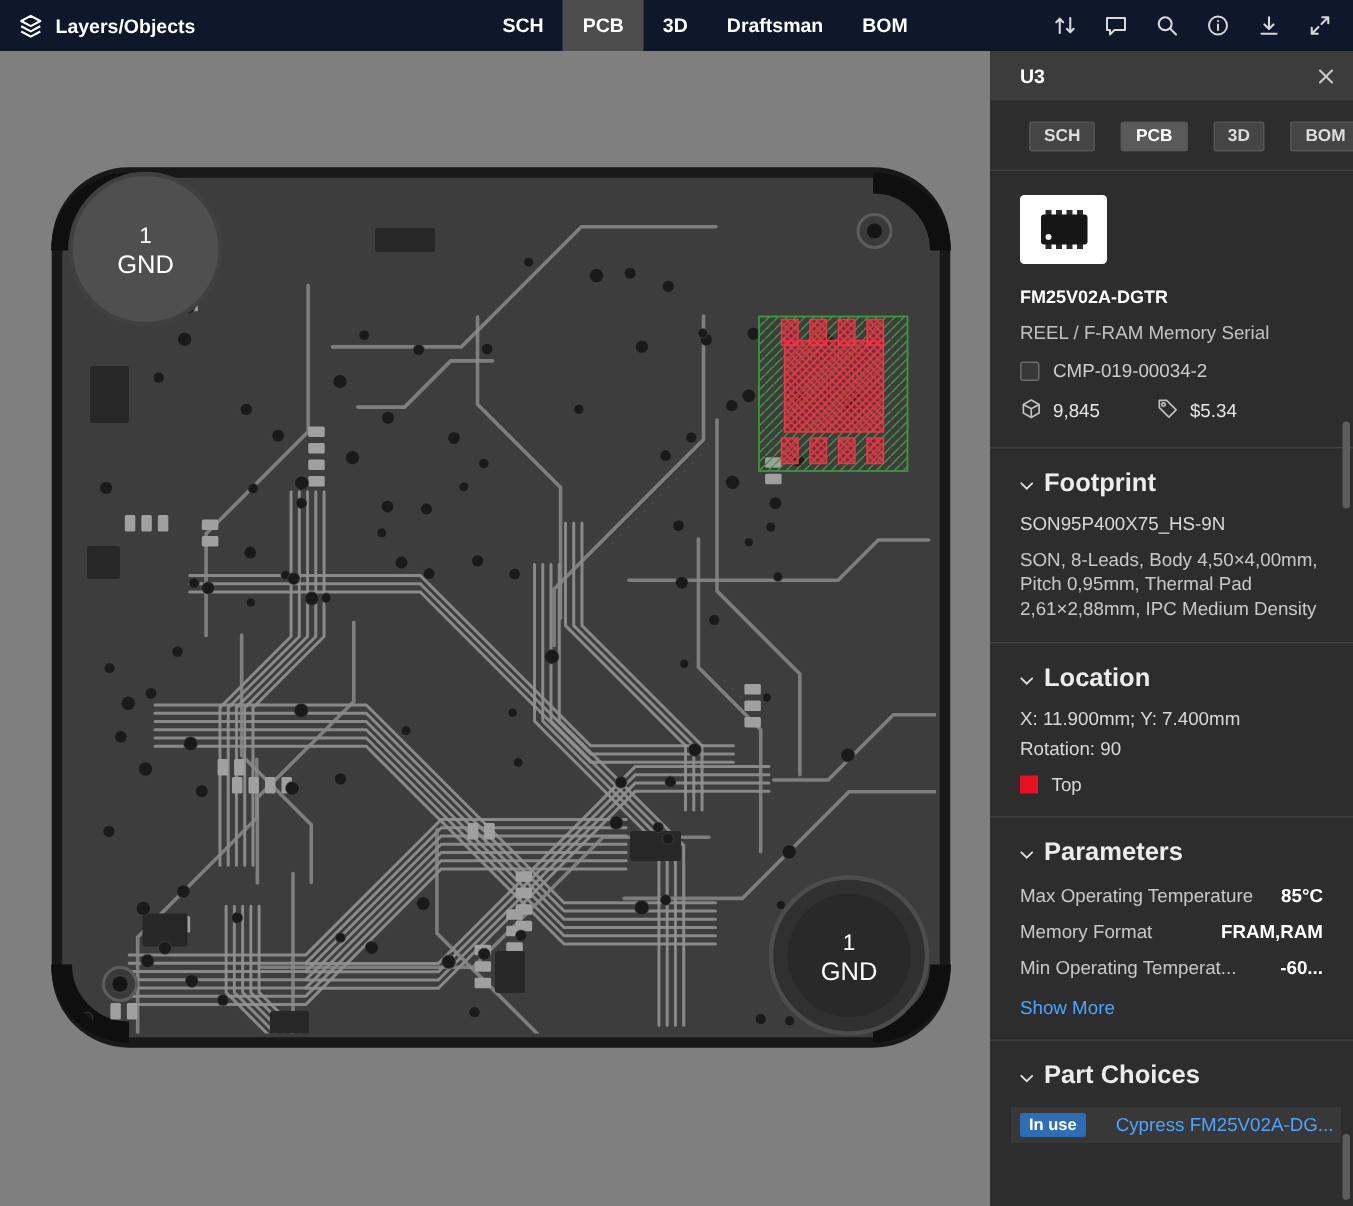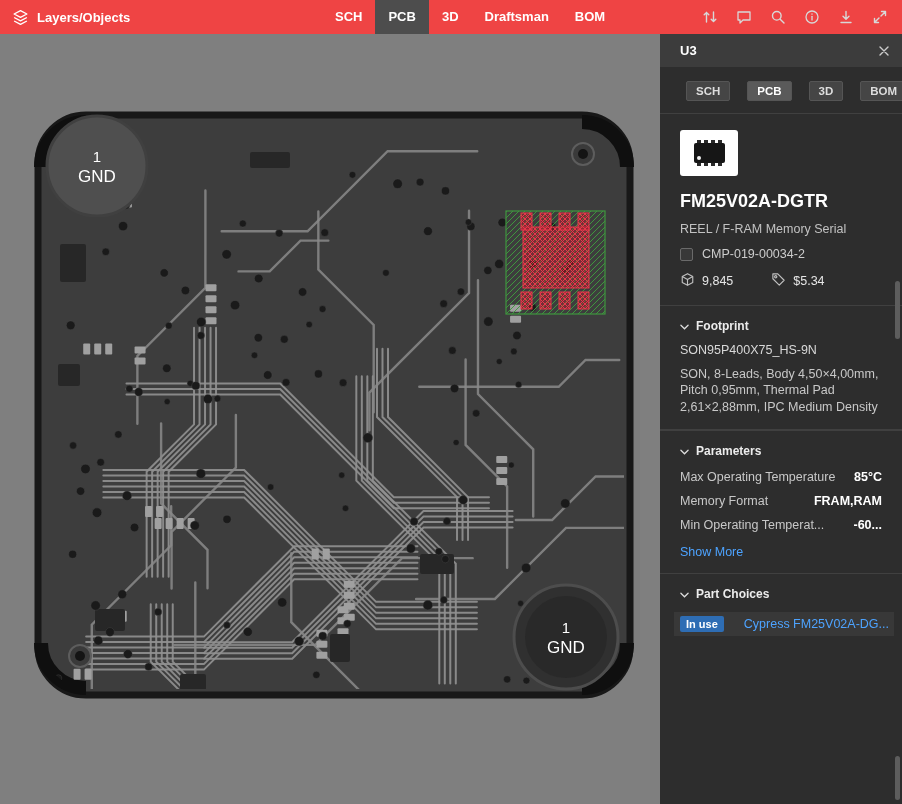--- a/index.html
+++ b/index.html
@@ -1,21 +1,21 @@
 <!DOCTYPE html>
 <html><head>
 <meta charset="utf-8">
 <style>
   * { box-sizing: border-box; }
   html,body { margin:0; padding:0; background:#000; }
   body { width:902px; height:804px; overflow:hidden; font-family:"Liberation Sans", sans-serif; }
   .app { width:902px; height:804px; display:flex; flex-direction:column; }
 
   
-  .topbar { height:34px; background:#ef4444; display:flex; align-items:center; position:relative; color:#fff; flex:0 0 34px; }
+  .topbar { height:34px; background:#0f172a; display:flex; align-items:center; position:relative; color:#fff; flex:0 0 34px; }
   .tb-left { display:flex; align-items:center; gap:8px; padding-left:12px; font-size:13px; font-weight:bold; cursor:pointer; }
   .tb-left svg { display:block; }
   .tb-tabs { position:absolute; left:322px; top:0; height:34px; display:flex; }
   .tb-tab { height:34px; line-height:34px; padding:0 13px; font-size:13px; font-weight:bold; color:#fff; cursor:pointer; }
   .tb-tab.active { background:#4d4d4d; }
   .tb-icons { margin-left:auto; display:flex; align-items:center; gap:17px; padding-right:14px; }
   .tb-icon { width:17px; height:17px; display:flex; align-items:center; justify-content:center; cursor:pointer; }
 
   
   .main { flex:1; display:flex; height:770px; }
@@ -27,30 +27,30 @@
   .panel { width:242px; height:770px; background:#2d2d2d; color:#d6d6d6; font-size:12.5px; display:flex; flex-direction:column; position:relative; overflow:hidden; }
   .p-head { height:33px; background:#3c3c3c; display:flex; align-items:center; padding:0 12px 0 20px; color:#fff; font-size:13px; font-weight:bold; flex:0 0 33px; }
   .p-close { margin-left:auto; cursor:pointer; display:flex; }
   .p-tabs { display:flex; gap:17px; padding:14px 0 12px 26px; border-bottom:1px solid #404040; }
   .p-tab { background:#454545; border:1px solid #555; color:#ddd; font-size:11.5px; font-weight:bold; padding:3px 9px; border-radius:2px; cursor:pointer; font-family:"Liberation Sans", sans-serif; }
   .p-tab.active { background:#5a5a5a; color:#fff; }
   .p-body { flex:1; overflow:hidden; }
 
   .part-head { padding:16px 20px 0; }
   .part-img { width:58px; height:46px; background:#fff; border-radius:3px; display:flex; align-items:center; justify-content:center; }
-  .part-name { margin-top:15px; font-size:18px; font-weight:bold; color:#fff; }
+  .part-name { margin-top:15px; font-size:12px; font-weight:bold; color:#fff; }
   .part-desc { margin-top:10px; color:#c2c2c2; }
   .cmp-row { margin-top:11px; display:flex; align-items:center; gap:9px; color:#ccc; }
   .checkbox { width:13px; height:13px; border:1px solid #6a6a6a; background:#383838; border-radius:2px; cursor:pointer; }
   .stock-row { margin-top:11px; display:flex; align-items:center; gap:7px; color:#e6e6e6; padding-bottom:15px; }
   .stock-row .gap { width:24px; }
 
   .divider { height:1px; background:#404040; }
 
-  .sec-head { display:flex; align-items:center; gap:7px; padding:13px 20px 7px; color:#ececec; font-weight:bold; font-size:12px; cursor:pointer; }
+  .sec-head { display:flex; align-items:center; gap:7px; padding:13px 20px 7px; color:#ececec; font-weight:bold; font-size:17px; cursor:pointer; }
   .sec-line { padding:3px 20px; color:#d8d8d8; }
   .sec-para { padding:6px 20px 14px; color:#c8c8c8; line-height:1.3; }
   .loc-layer { display:flex; align-items:center; gap:9px; padding:7px 20px 14px; color:#d8d8d8; }
   .layer-swatch { width:12px; height:12px; background:#e81123; }
 
   .prow { display:flex; justify-content:space-between; align-items:baseline; padding:5px 20px; }
   .prow .lab { color:#c8c8c8; }
   .prow .val { color:#fff; font-weight:bold; white-space:nowrap; margin-left:8px; }
   .show-more { padding:8px 20px 14px; color:#4da3ff; cursor:pointer; }
 
@@ -470,20 +470,36 @@
                 </svg>
             </span>
             <span>Footprint</span>
           </div>
           <div class="sec-line">SON95P400X75_HS-9N</div>
           <div class="sec-para">SON, 8-Leads, Body 4,50×4,00mm, Pitch 0,95mm, Thermal Pad 2,61×2,88mm, IPC Medium Density</div>
         </div>
 
         <div class="divider"></div>
 
+        <div>
+          <div class="sec-head">
+            <span>
+              <svg width="9" height="6" viewBox="0 0 10 6" fill="none" stroke="#ddd" stroke-width="1.4" stroke-linecap="round">
+                  <path d="M1 1 L5 5 L9 1"></path>
+                </svg>
+            </span>
+            <span>Location</span>
+          </div>
+          <div class="sec-line">X: 11.900mm; Y: 7.400mm</div>
+          <div class="sec-line">Rotation: 90</div>
+          <div class="loc-layer">
+            <span class="layer-swatch"></span>
+            <span>Top</span>
+          </div>
+        </div>
 
         <div class="divider"></div>
 
         <div>
           <div class="sec-head">
             <span>
               <svg width="9" height="6" viewBox="0 0 10 6" fill="none" stroke="#ddd" stroke-width="1.4" stroke-linecap="round">
                   <path d="M1 1 L5 5 L9 1"></path>
                 </svg>
             </span>

